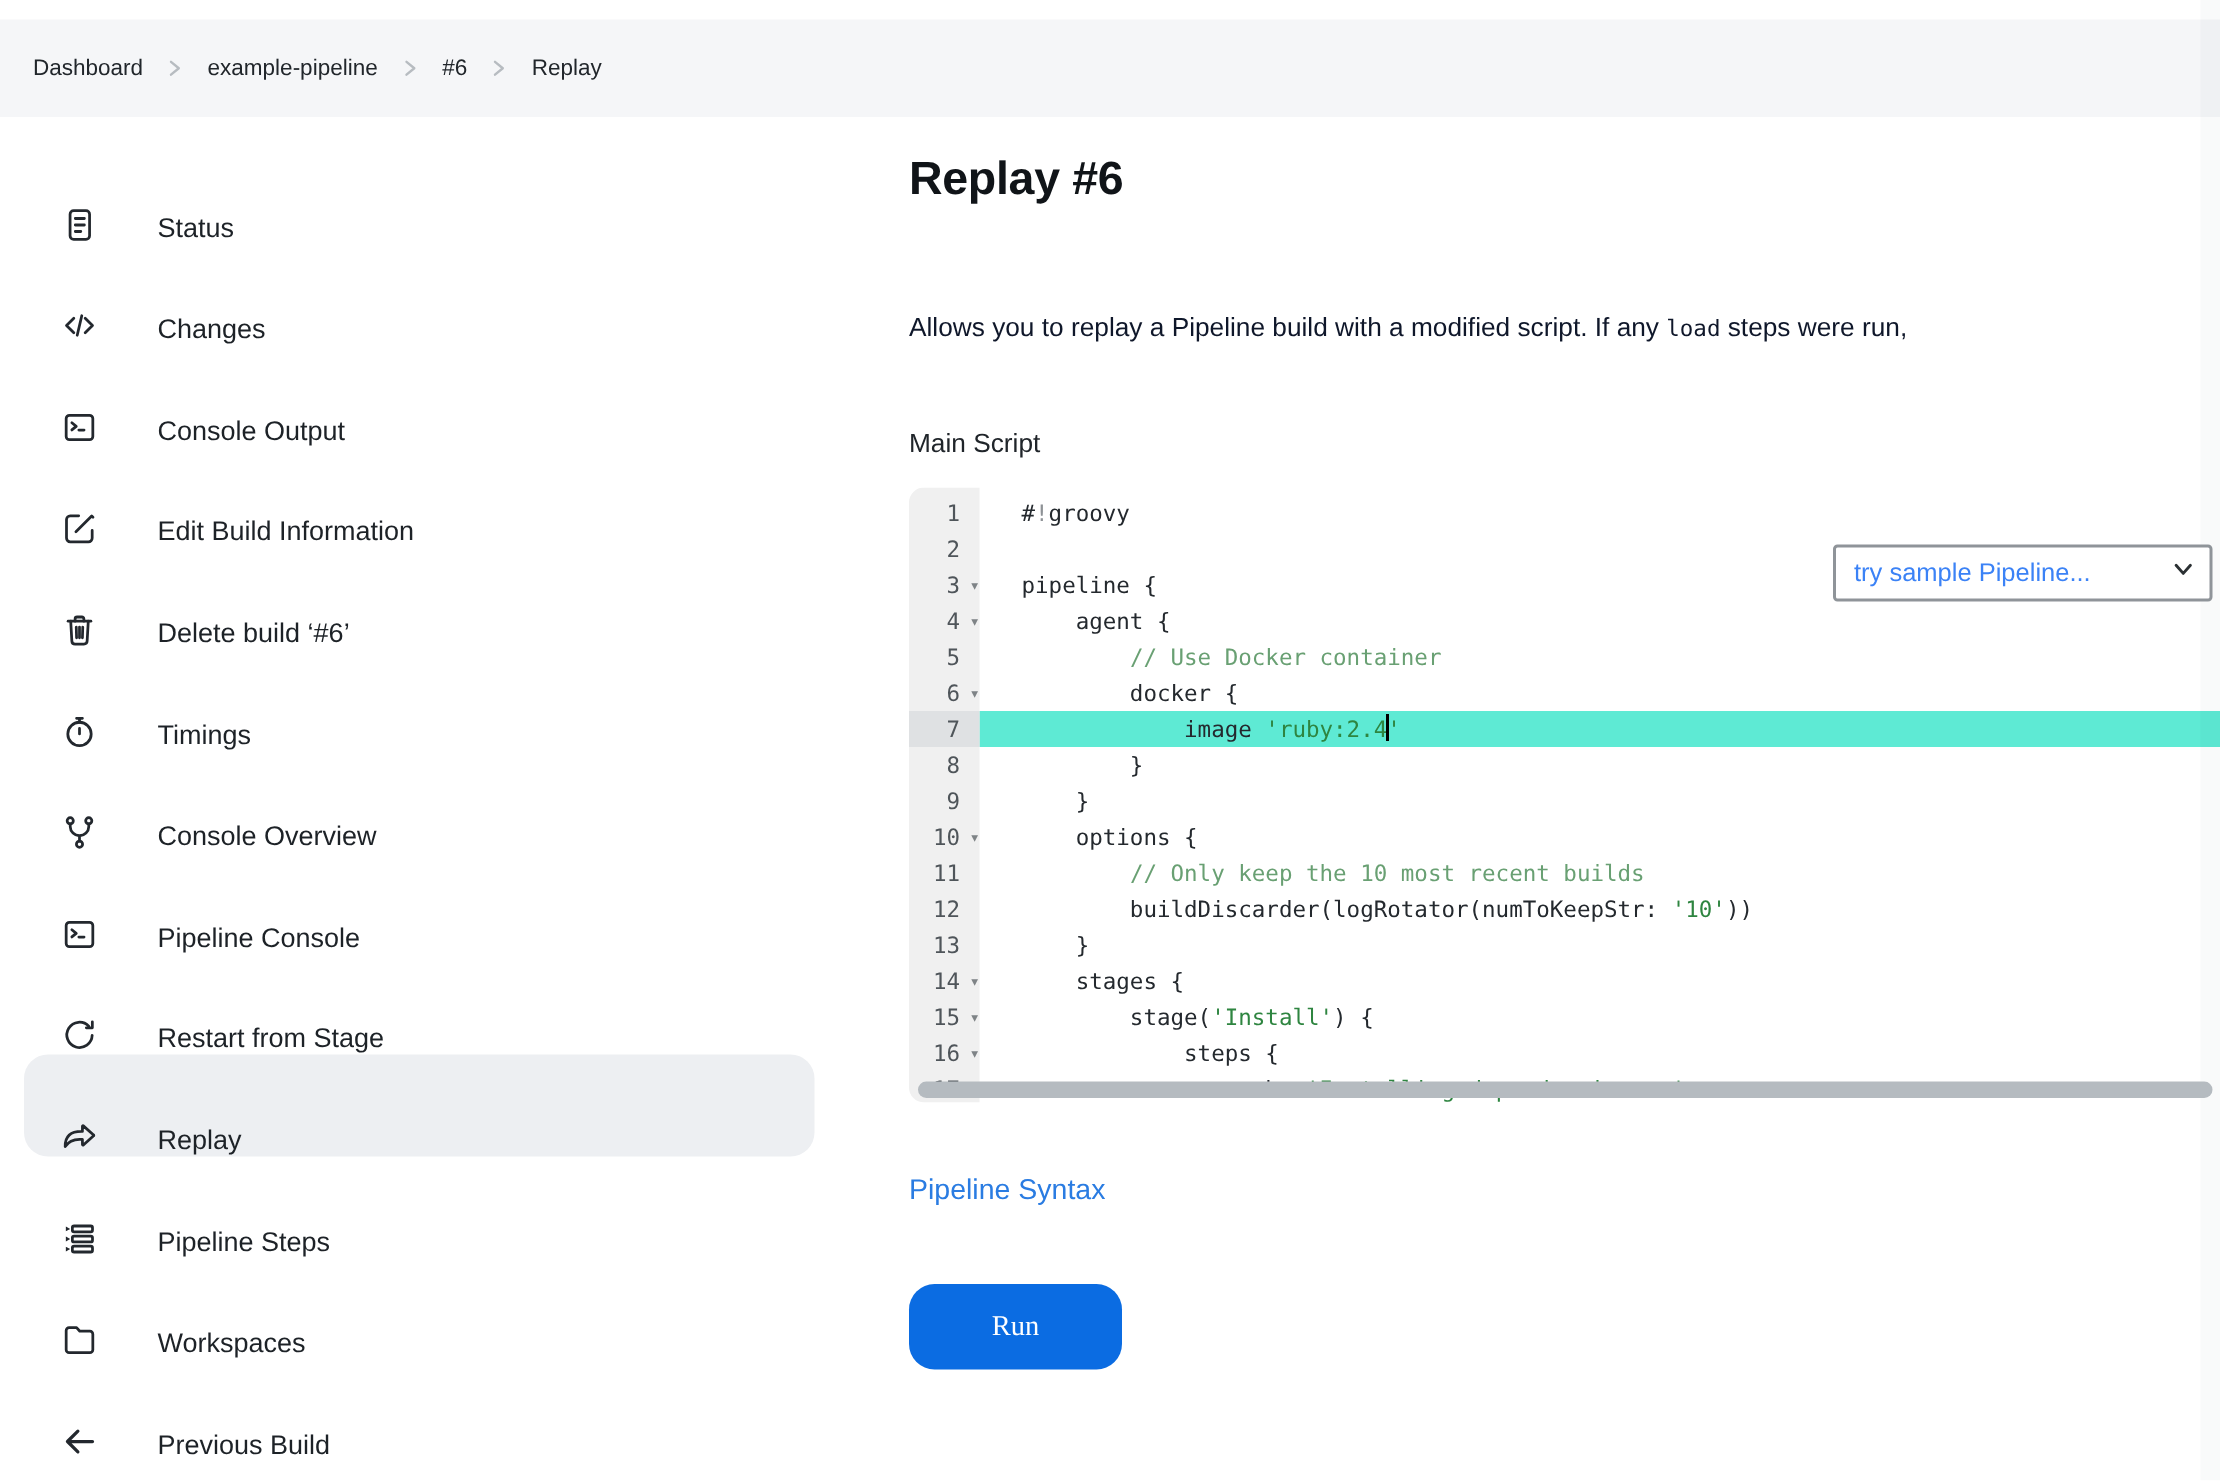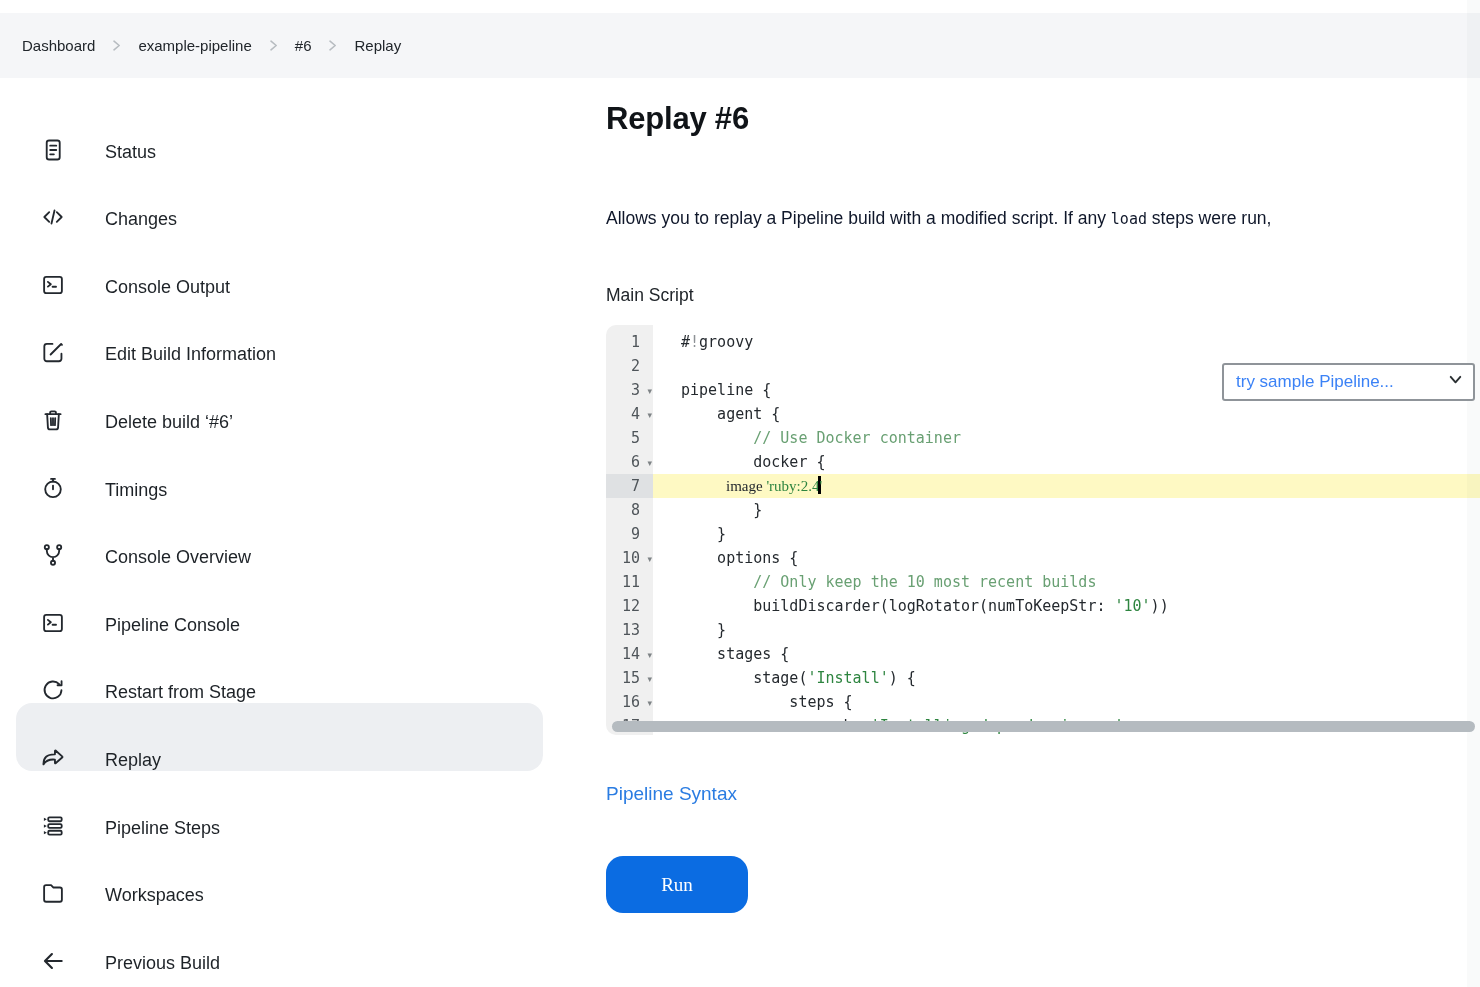--- a/index.html
+++ b/index.html
@@ -54,21 +54,21 @@
   }
   .gutter-cell{
     width:47px;flex:0 0 47px;text-align:right;padding-right:13px;
     box-sizing:border-box;color:#4f555a;position:relative;z-index:1;
   }
   .fold{
     position:absolute;right:1px;top:1px;font-size:9px;color:#7e8386;
     font-family:"DejaVu Sans",sans-serif;
   }
   .code-cell{flex:1;white-space:pre;padding-left:28px;color:#24292e;}
-  .code-row.active .code-cell{background:#fef9c3;font-family:Liberation Serif, serif;}
+  .code-row.active .code-cell{background:#5eead4;}
   .code-row.active .gutter-cell{background:#dfe1e3;}
   .tok-s{color:#2e8540;}
   .tok-c{color:#69a073;}
   .tok-p{color:#8e9296;}
   .caret{
     display:inline-block;width:2.5px;height:18px;background:#000;
     vertical-align:-3px;margin:0 -1.25px;
   }
   .sample-select{
     position:absolute;top:5px;right:6px;width:253px;height:38px;

